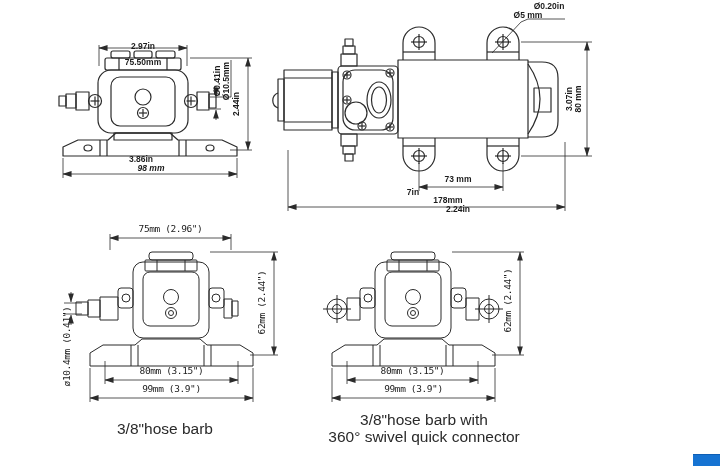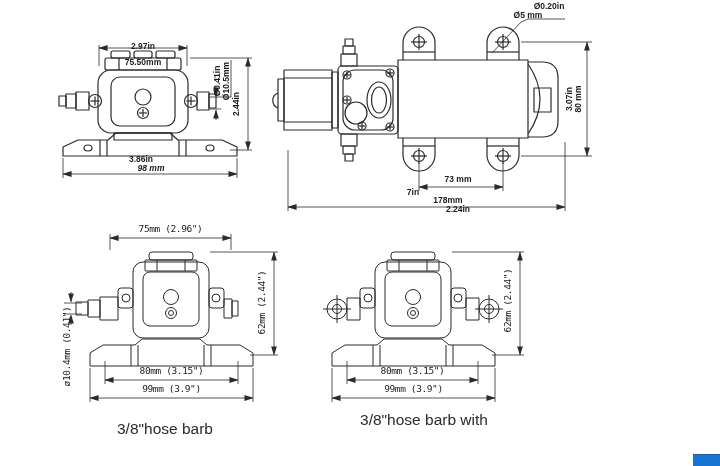--- a/index.html
+++ b/index.html
@@ -267,15 +267,16 @@
   <div class="lab dim-mono vrot" style="left:230px;top:297px;width:64px;height:11px;">62mm (2.44")</div>
   <div class="lab dim-mono vrot" style="left:28px;top:341px;width:78px;height:11px;">ø10.4mm (0.41")</div>
   <div class="lab dim-mono" style="left:105px;top:366px;width:133px;">80mm (3.15")</div>
   <div class="lab dim-mono" style="left:90px;top:384px;width:163px;">99mm (3.9")</div>
   <div class="lab caption" style="left:65px;top:420px;width:200px;">3/8"hose barb</div>
 
   <div class="lab dim-mono vrot" style="left:476px;top:295px;width:64px;height:11px;">62mm (2.44")</div>
   <div class="lab dim-mono" style="left:347px;top:366px;width:131px;">80mm (3.15")</div>
   <div class="lab dim-mono" style="left:332px;top:384px;width:163px;">99mm (3.9")</div>
   <div class="lab caption" style="left:304px;top:411px;width:240px;">3/8"hose barb with</div>
+  <div class="lab caption" style="left:304px;top:428px;width:240px;">360° swivel quick connector</div>
 
   <div class="blue-corner"></div>
 </div>
 
 </body></html>

